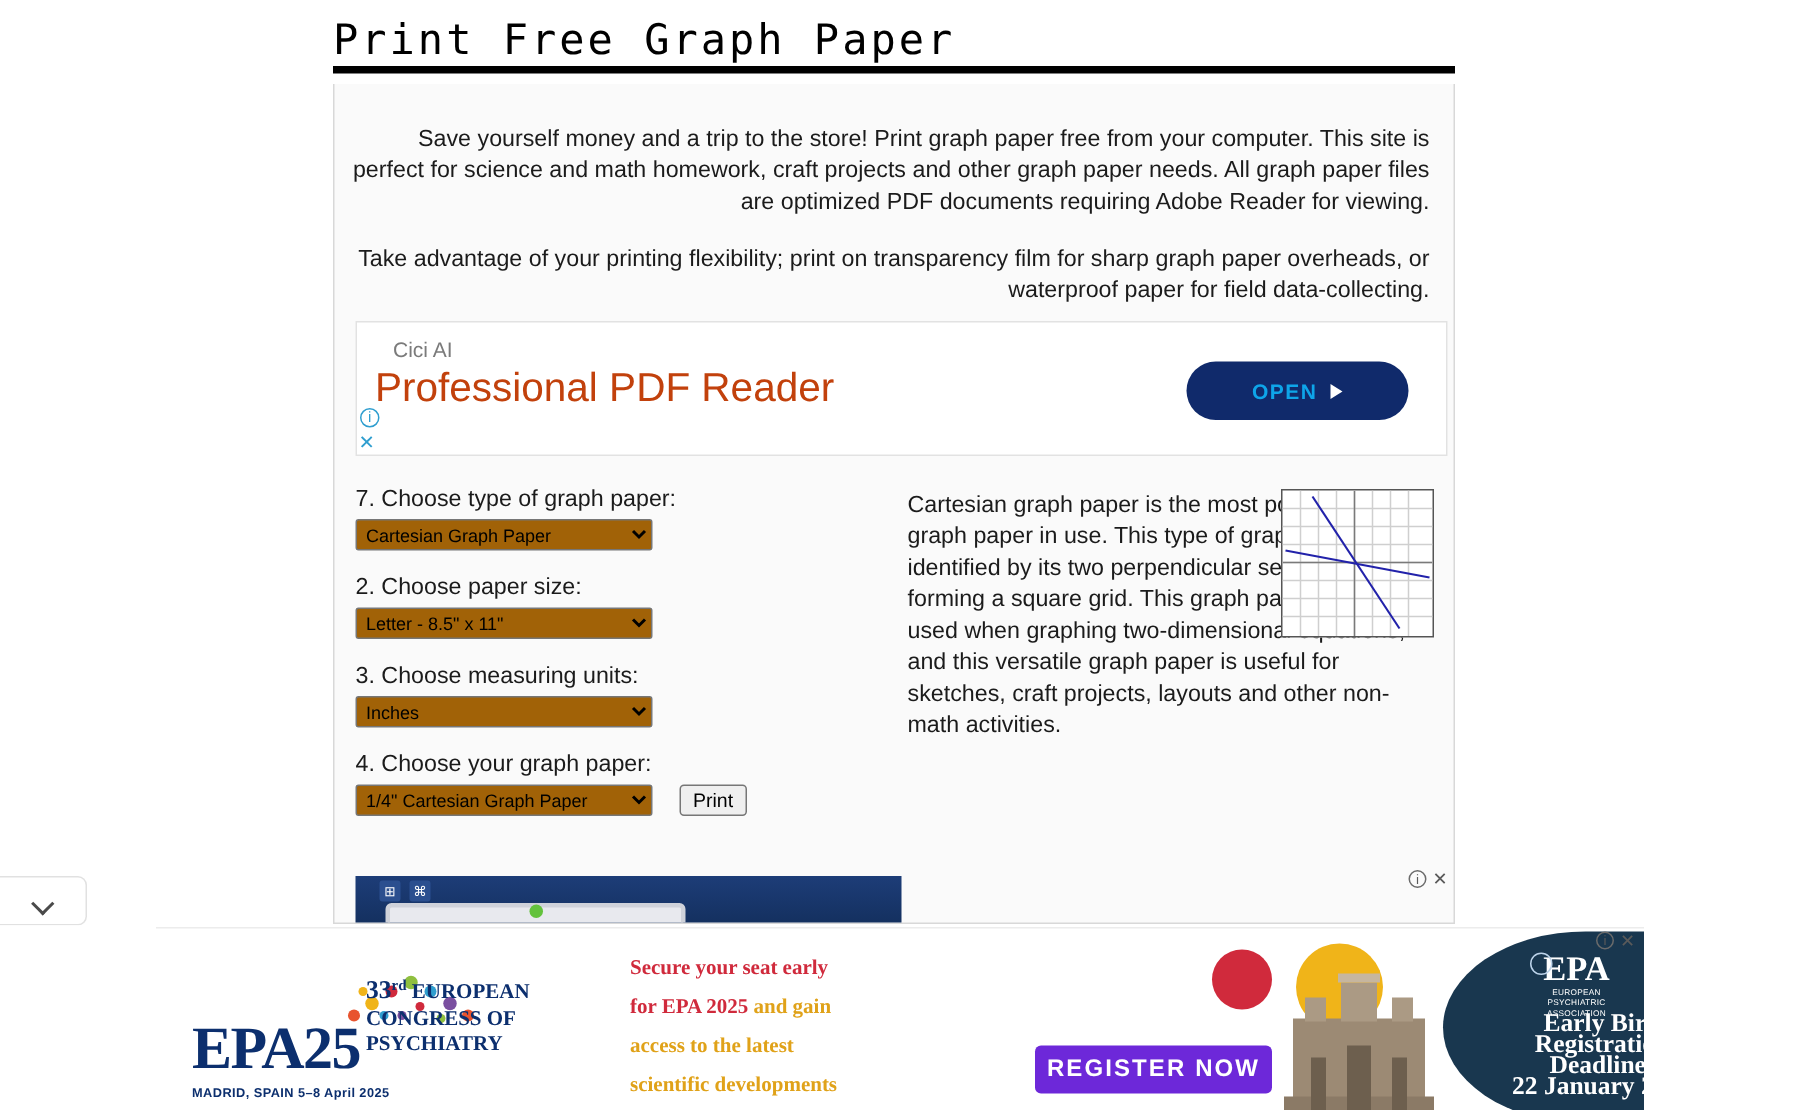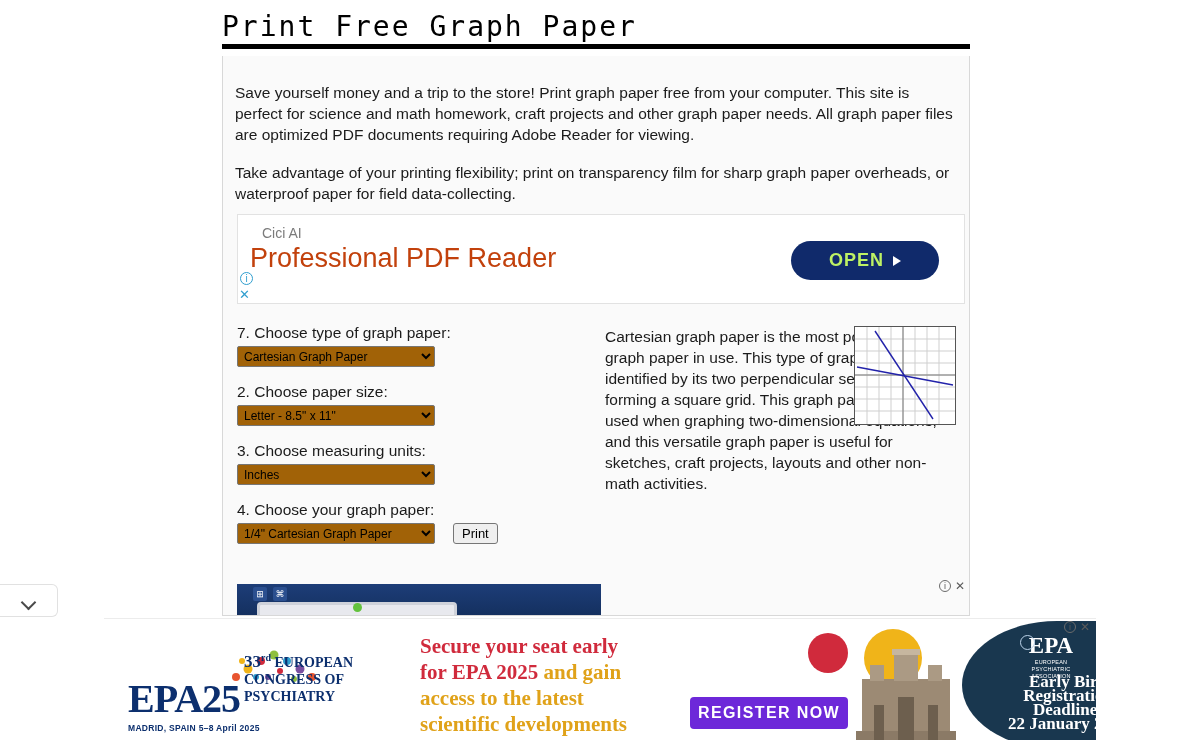--- a/index.html
+++ b/index.html
@@ -44,21 +44,21 @@
     border-bottom: 1px solid #d8d8d8;
     overflow: hidden;
   }
 
   .intro {
     margin: 26px 16px 0 12px;
     font-size: 15.5px;
     line-height: 21px;
     color: #1b1b1b;
   }
-  .intro p { margin: 0 0 17px 0; }
+  .intro p { margin: 0 0 17px 0; text-align: right; }
 
   
   .inline-ad {
     position: absolute;
     left: 14px; top: 158px;
     width: 728px; height: 90px;
     background: #ffffff;
     border: 1px solid #e2e2e2;
   }
   .inline-ad .adv-name {
@@ -72,24 +72,24 @@
     left: 12px; top: 28px;
     font-size: 27px;
     color: #c2410c;
     white-space: nowrap;
   }
   .open-btn {
     position: absolute;
     right: 25px; top: 26px;
     width: 148px; height: 39px;
     background: #102a6b;
-    color: #bef264;
+    color: #0ea5e9;
     border: none;
     border-radius: 20px;
-    font-size: 18px;
+    font-size: 14px;
     font-weight: bold;
     letter-spacing: 1px;
     cursor: pointer;
     display: flex;
     align-items: center;
     justify-content: center;
     gap: 9px;
   }
   .open-btn .tri {
     width: 0; height: 0;
@@ -293,21 +293,21 @@
     width: 130px;
   }
   .epa-congress .num { font-size: 17px; }
   .epa-congress .sup { font-size: 10px; vertical-align: super; }
 
   .banner-copy {
     position: absolute;
     left: 316px; top: 14px;
     width: 260px;
     font-family: "Liberation Serif", serif;
-    font-size: 21px;
+    font-size: 14px;
     font-weight: bold;
     line-height: 26px;
   }
   .banner-copy .red { color: #d02a3c; }
   .banner-copy .gold { color: #e0a219; }
 
   .register-btn {
     position: absolute;
     left: 586px; top: 78px;
     width: 158px; height: 32px;

